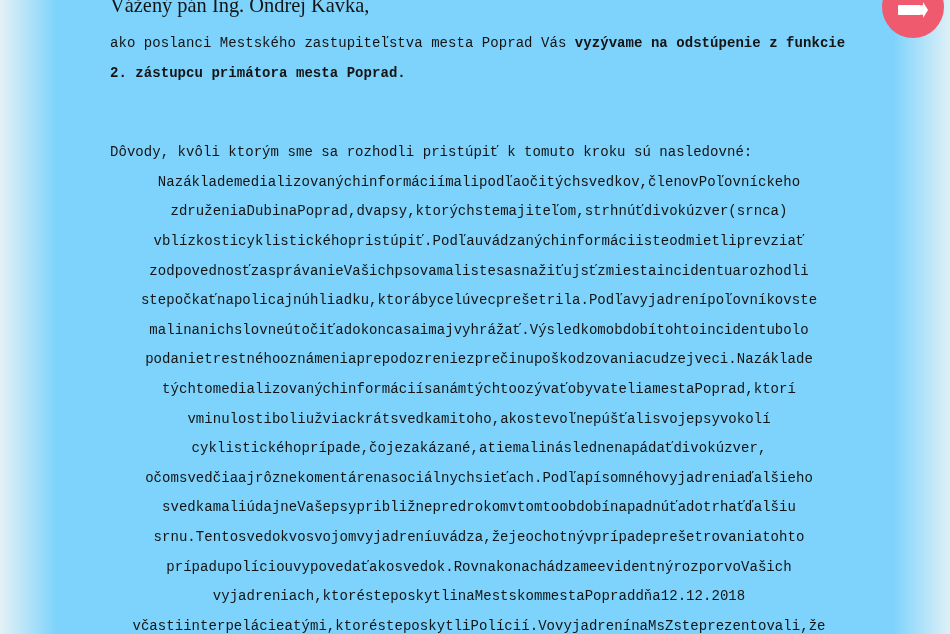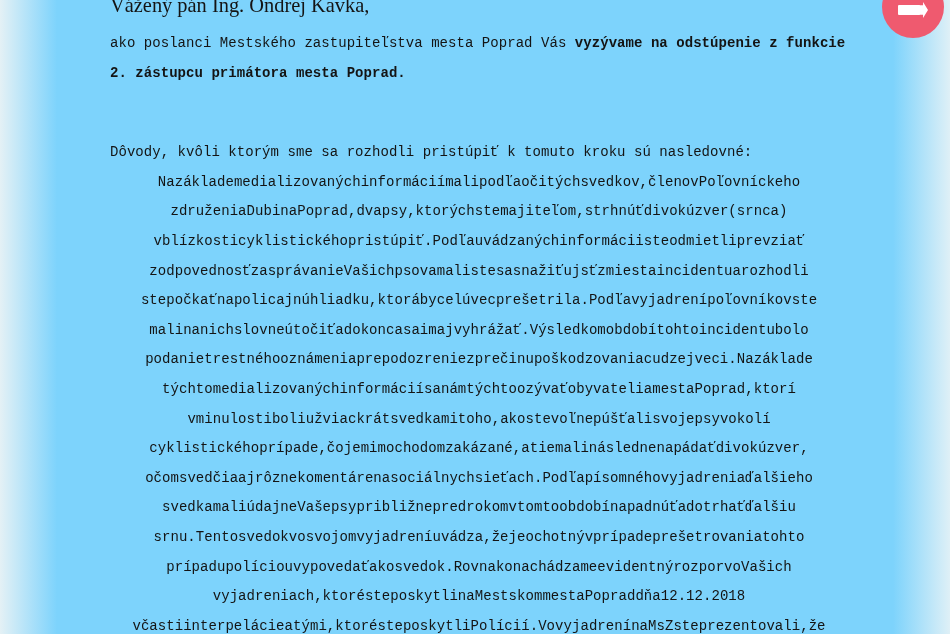--- a/index.html
+++ b/index.html
@@ -275,21 +275,20 @@
           <span>svoje</span>
           <span>psy</span>
           <span>v</span>
           <span>okolí</span>
         </div>
         <div class="line justify">
           <span>cyklistického</span>
           <span>prípade,</span>
           <span>čo</span>
           <span>je</span>
-          <span>mimochodom</span>
           <span>zakázané,</span>
           <span>a</span>
           <span>tie</span>
           <span>mali</span>
           <span>následne</span>
           <span>napádať</span>
           <span>divokú</span>
           <span>zver,</span>
         </div>
         <div class="line justify">

